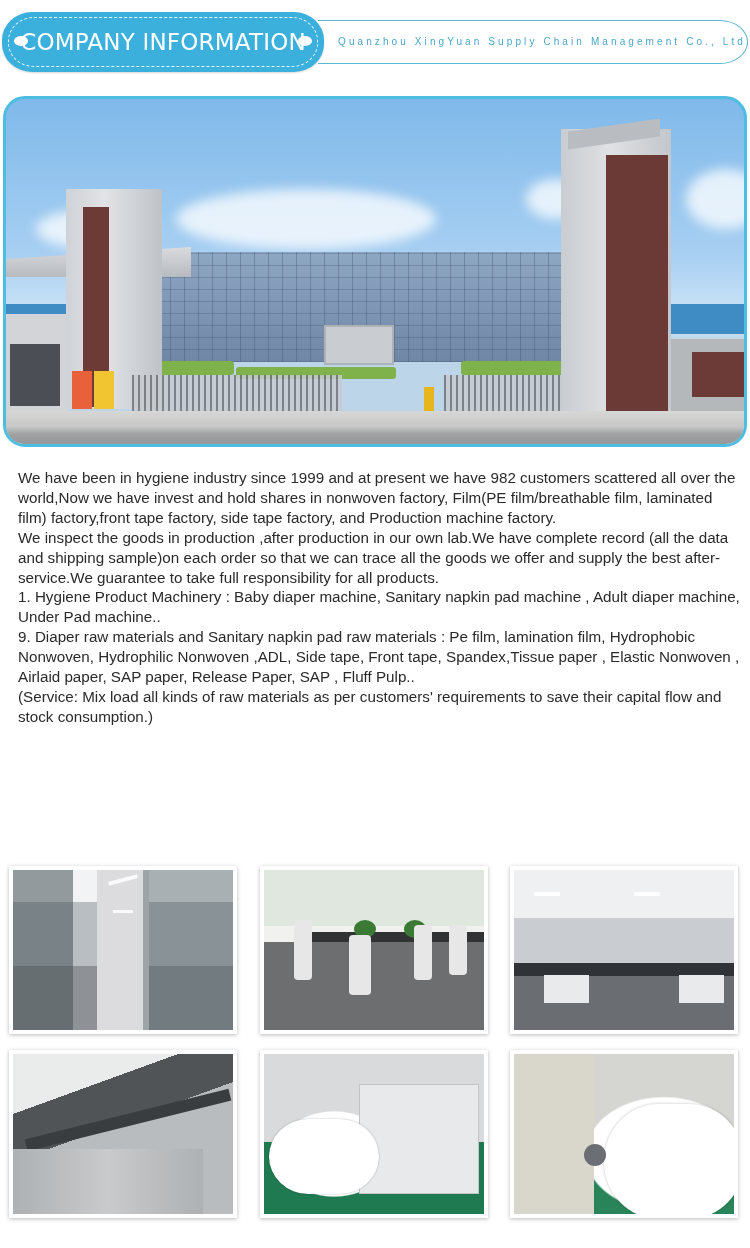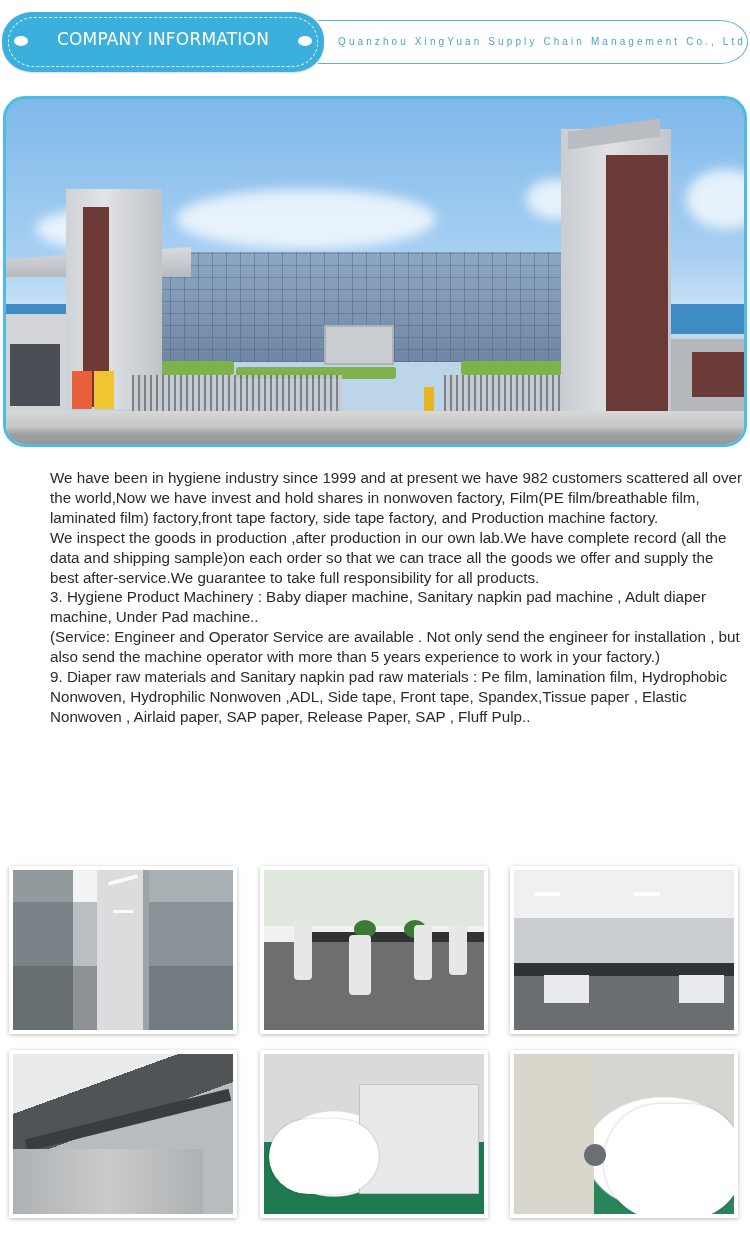--- a/index.html
+++ b/index.html
@@ -18,21 +18,21 @@
     border: 1.5px dashed rgba(255,255,255,0.9); border-radius: 26px / 24px;
   }
   .pill-dot {
     position: absolute; top: 24px; width: 14px; height: 10px;
     background: #fff; border-radius: 50%;
   }
   .pill-dot.left { left: 12px; }
   .pill-dot.right { right: 12px; }
   .pill-title {
     position: absolute; left: 0; right: 0; top: 17px; text-align: center;
-    color: #ffffff; font-family: "DejaVu Sans", sans-serif; font-size: 17px;
+    color: #ffffff; font-family: "DejaVu Sans", sans-serif; font-size: 23px;
     letter-spacing: 0.2px; font-weight: normal;
   }
   .subtitle-box {
     position: absolute; left: 318px; top: 20px; width: 430px; height: 44px;
     border: 1.5px solid #5fb6d1; border-left: none;
     border-radius: 0 28px 28px 0 / 0 22px 22px 0;
   }
   .subtitle-text {
     position: absolute; left: 338px; top: 36px; color: #4aa7c7;
     font-size: 10px; letter-spacing: 3.1px; white-space: nowrap;
@@ -86,21 +86,21 @@
     background: linear-gradient(180deg, #d7d8d6 0%, #c6c7c6 40%, #9fa1a2 60%, #8e9092 100%);
   }
   .sign { position: absolute; top: 272px; width: 20px; height: 38px; }
 
   
   .article {
     position: absolute; left: 18px; top: 468px; width: 725px;
     font-family: "Liberation Sans", sans-serif; font-size: 15.2px; line-height: 19.9px;
     color: #2a2a2a;
   }
-  .article p { white-space: normal; margin-left: 32px; }
+  .article p { white-space: normal; }
 
   
   .photo {
     position: absolute; width: 228px; height: 168px;
     border: 4px solid #ffffff;
     box-shadow: 0 1px 4px rgba(0,0,0,0.28);
     overflow: hidden;
   }
   .photo .inner { position: absolute; inset: 0; }
   .p-corridor {
@@ -179,23 +179,23 @@
   <div class="pillar-right-red"></div>
   <div style="position:absolute;left:665px;top:240px;width:80px;height:72px;background:#b5b8bb;"></div>
   <div style="position:absolute;left:686px;top:253px;width:58px;height:45px;background:#6c3a37;"></div>
 
   <div class="ground"></div>
 </div>
 
 <div class="article">
   <p>We have been in hygiene industry since 1999 and at present we have 982 customers scattered all over the world,Now we have invest and hold shares in nonwoven factory, Film(PE film/breathable film, laminated film) factory,front tape factory, side tape factory, and Production machine factory.</p>
   <p>We inspect the goods in production ,after production in our own lab.We have complete record (all the data and shipping sample)on each order so that we can trace all the goods we offer and supply the best after-service.We guarantee to take full responsibility for all products.</p>
-  <p>3. Hygiene Product Machinery : Baby diaper machine, Sanitary napkin pad machine , Adult diaper machine, Under Pad machine..</p>
-  <p>(Service: Engineer and Operator Service are available . Not only send the engineer for installation , but also send the machine operator with more than 5 years experience to work in your factory.)</p>
+  <p>1. Hygiene Product Machinery : Baby diaper machine, Sanitary napkin pad machine , Adult diaper machine, Under Pad machine..</p>
   <p>9. Diaper raw materials and Sanitary napkin pad raw materials :  Pe film, lamination film, Hydrophobic Nonwoven, Hydrophilic Nonwoven ,ADL, Side tape, Front tape, Spandex,Tissue paper , Elastic Nonwoven , Airlaid paper, SAP paper, Release Paper, SAP , Fluff Pulp..</p>
+  <p>(Service: Mix load all kinds of raw materials as per customers' requirements to save their capital flow and stock consumption.)</p>
 </div>
 
 <div>
   <div class="photo" style="left:9px;top:866px;" title="Office corridor with glass walls">
     <div class="inner p-corridor"></div>
     <div class="glass-line" style="left:95px;top:8px;width:30px;height:4px;transform:rotate(-15deg);"></div>
     <div class="glass-line" style="left:100px;top:40px;width:20px;height:3px;"></div>
     <div style="position:absolute;left:0;top:0;width:60px;height:100%;background:rgba(70,80,85,0.55);"></div>
     <div style="position:absolute;right:0;top:0;width:90px;height:100%;background:rgba(80,95,100,0.45);"></div>
   </div>

